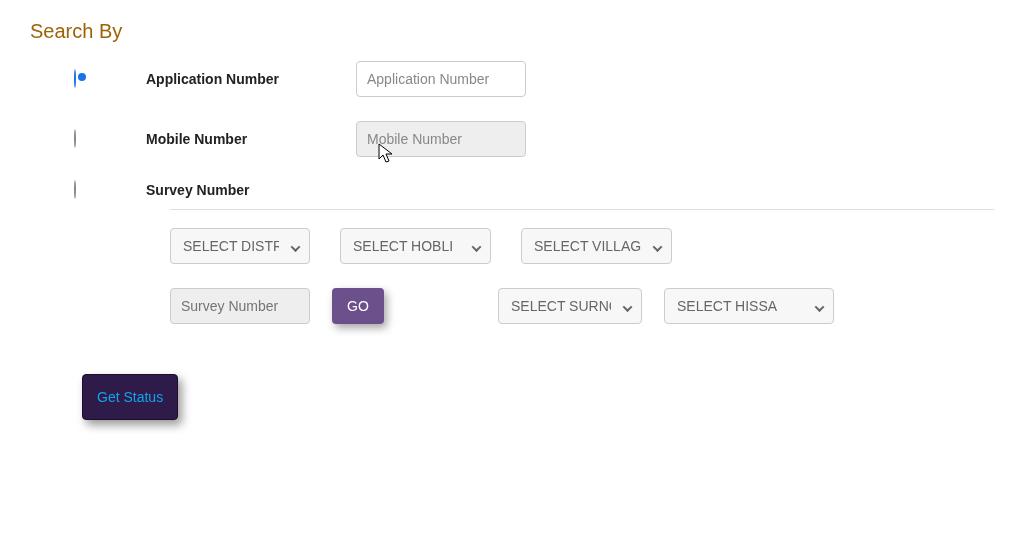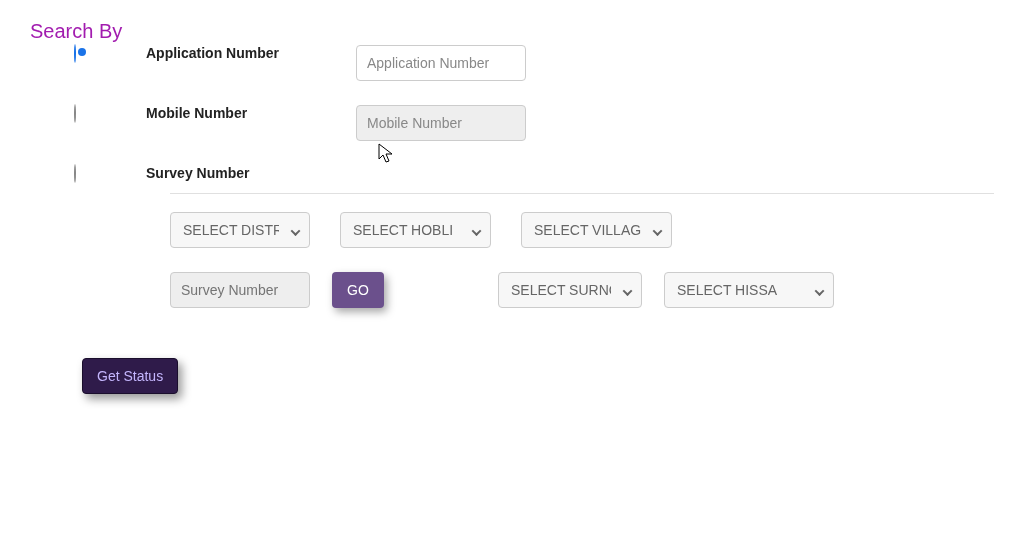--- a/index.html
+++ b/index.html
@@ -9,26 +9,27 @@
       width: 1024px;
       height: 538px;
       position: relative;
       padding: 20px 30px;
     }
     .container {
       width: 100%;
     }
     .title {
       font-size: 20px;
-      color: #a21caf;
+      color: #a16207;
       font-weight: 400;
-      margin-bottom: 2px;
+      margin-bottom: 18px;
     }
     .row {
       display: flex;
+      align-items: center;
       margin-bottom: 24px;
       padding-left: 44px;
     }
     .radio-col {
       width: 72px;
     }
     .radio {
       -webkit-appearance: none;
       appearance: none;
       width: 16px;
@@ -143,24 +144,24 @@
       color: #ffffff;
       font-size: 14px;
       border: none;
       border-radius: 4px;
       cursor: pointer;
       box-shadow: 3px 4px 8px rgba(0,0,0,0.35);
     }
     .btn-status {
       margin-top: 26px;
       margin-left: 52px;
-      height: 36px;
+      height: 46px;
       padding: 0 14px;
       background: #2f1b4a;
-      color: #c4b5fd;
+      color: #0ea5e9;
       font-size: 14px;
       border: 1px solid #1a0e2c;
       border-radius: 4px;
       cursor: pointer;
       box-shadow: 4px 5px 10px rgba(0,0,0,0.4);
     }
     .cursor {
       position: absolute;
       left: 378px;
       top: 143px;

